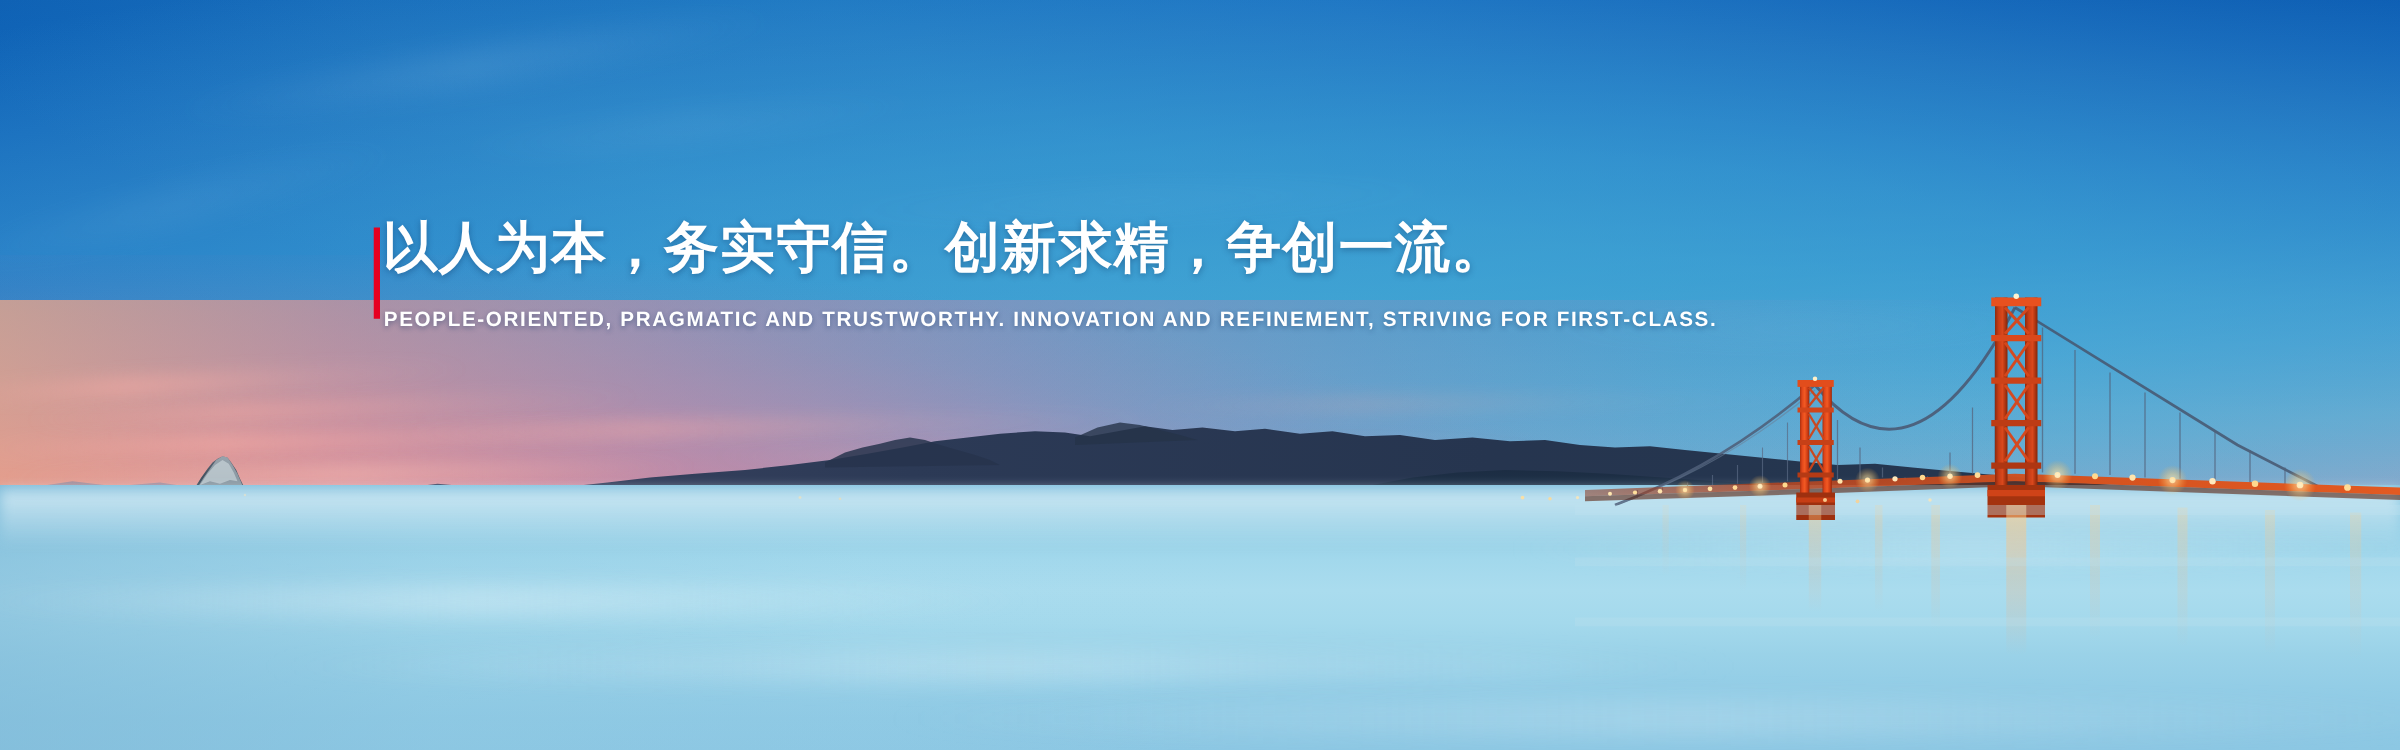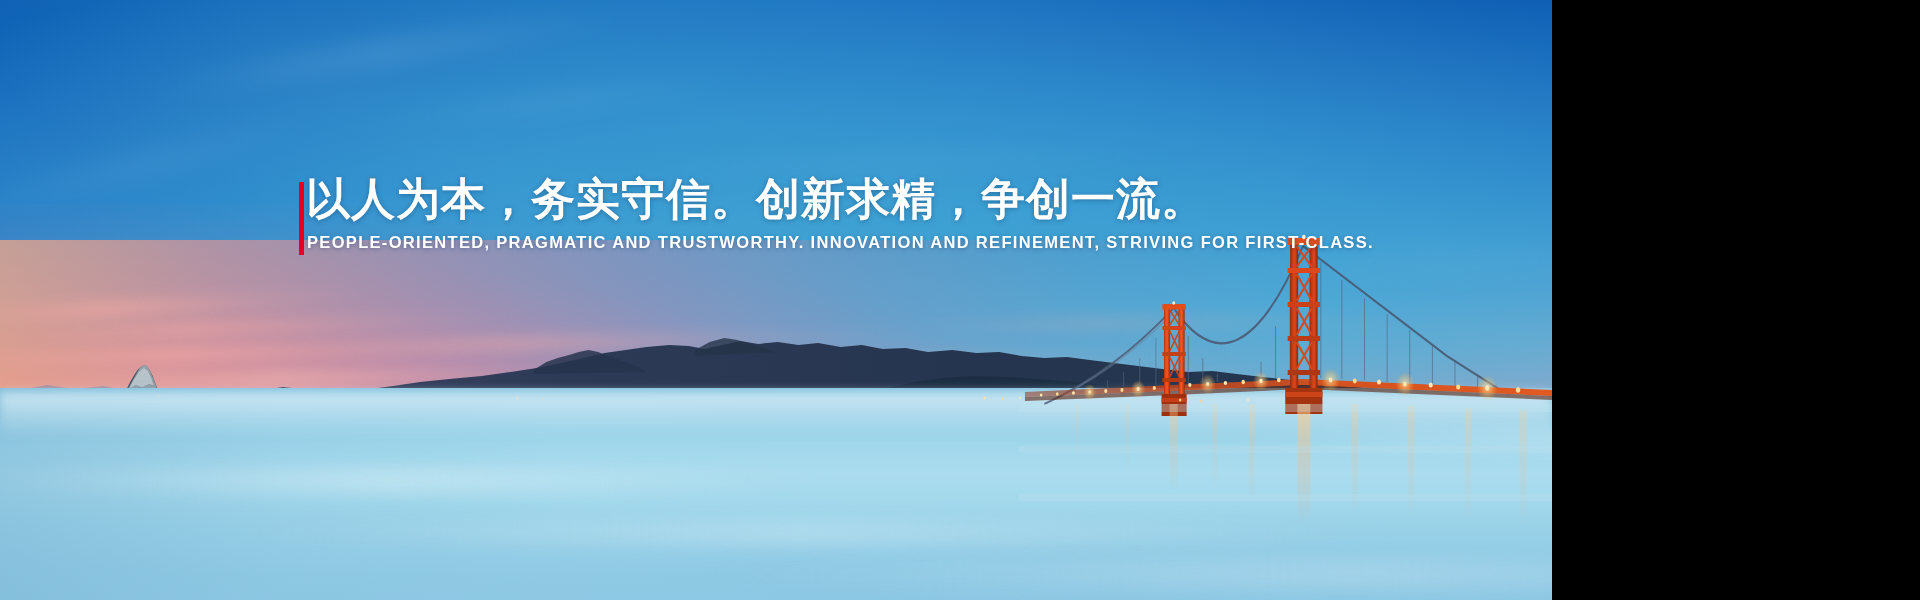--- a/index.html
+++ b/index.html
@@ -1,21 +1,21 @@
 <!DOCTYPE html>
 <html><head>
 <meta charset="utf-8">
 <title>Banner</title>
 <style>
   html,body{margin:0;padding:0;background:#000;}
   body{font-family:"Liberation Sans",sans-serif;}
 
   .banner{
     position:relative;
-    width:1552px;
+    width:1920px;
     height:600px;
     overflow:hidden;
     background:#1668bd;
   }
 
   
   .sky{position:absolute;inset:0;}
 
   .sky-base{
     position:absolute;inset:0;
@@ -149,21 +149,21 @@
     color:#ffffff;
     font-size:44px;
     line-height:1.06;
     font-weight:bold;
     letter-spacing:1px;
     white-space:nowrap;
     text-shadow:0 1px 5px rgba(10,46,92,.38);
     font-family:"DejaVu Sans","Liberation Sans",sans-serif;
   }
   .subhead{
-    margin:10px 0 0 1px;
+    margin:24px 0 0 1px;
     color:#ffffff;
     font-size:16.5px;
     font-weight:bold;
     letter-spacing:1.32px;
     white-space:nowrap;
     text-shadow:0 1px 4px rgba(10,46,92,.40);
     font-family:"Liberation Sans",sans-serif;
   }
 </style>
 </head>

